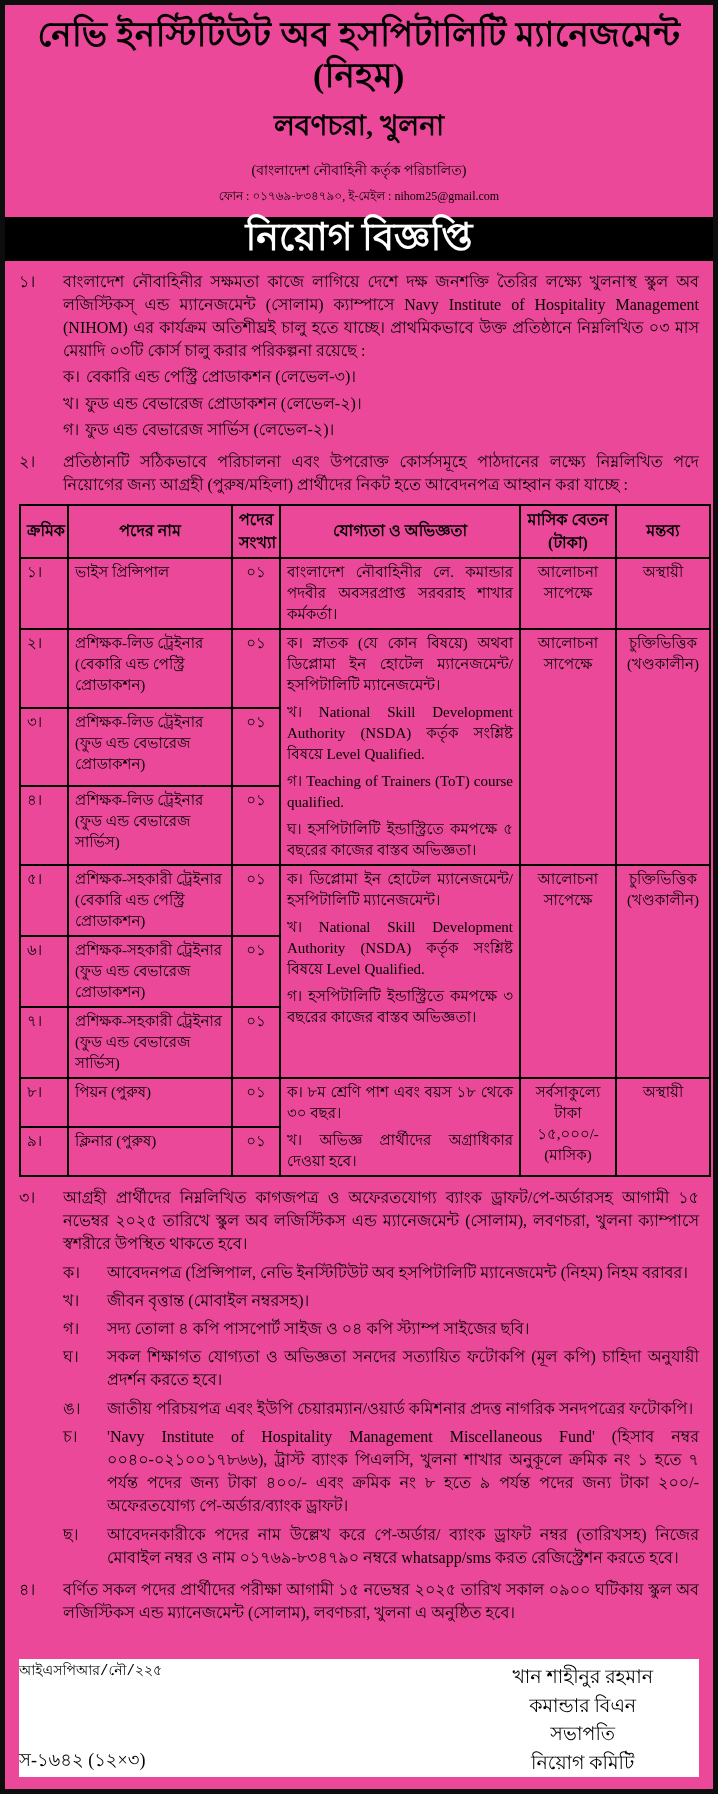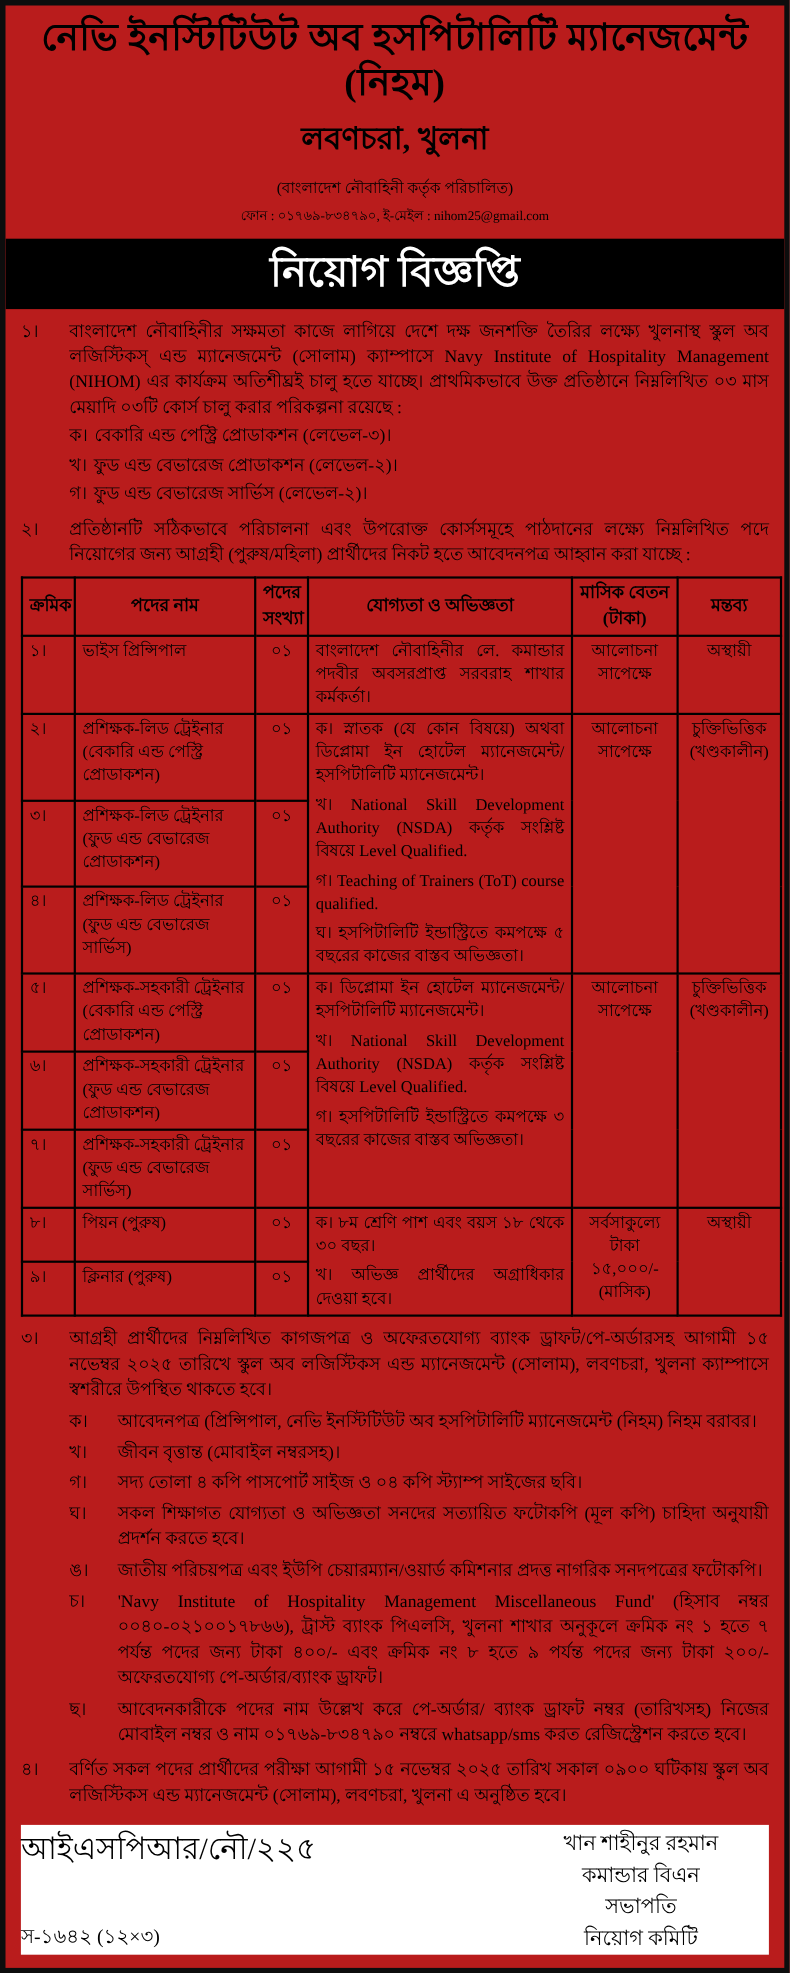--- a/index.html
+++ b/index.html
@@ -2,42 +2,42 @@
 <html lang="bn"><head>
 <meta charset="utf-8">
 <style>
   * { box-sizing: border-box; margin: 0; padding: 0; }
   html, body { background: #d9d9d9; }
   .page {
     position: relative;
     width: 718px;
     height: 1794px;
     margin: 0 auto;
-    background: #b91c1c;
+    background: #ec4899;
     border: 5px solid #0d0d0d;
     padding: 10px 14px 0 14px;
     font-family: "Liberation Serif", "DejaVu Serif", serif;
     color: #000;
     overflow: hidden;
   }
 
   
   .doc-header { text-align: center; }
   .institute-name { font-size: 34px; font-weight: bold; line-height: 1.2; letter-spacing: 0.5px; }
   .institute-location { font-size: 28px; font-weight: bold; margin-top: 7px; }
   .operated-by { font-size: 14px; margin-top: 8px; }
   .campus-note { font-size: 18px; margin-top: 6px; }
   .contact-line { font-size: 12px; margin-top: 4px; }
 
   
   .banner {
     margin: 10px -14px 0 -14px;
     background: #000;
     color: #fff;
-    height: 64px;
+    height: 44px;
     display: flex; align-items: center; justify-content: center;
     font-size: 38px; font-weight: bold;
   }
 
   
   .para { display: flex; margin-top: 9px; font-size: 16px; line-height: 1.45; }
   .para .num { flex: 0 0 44px; }
   .para .ptext { flex: 1; text-align: justify; }
   .course-item { margin-top: 3px; text-align: left; }
   .course-item .clabel { margin-right: 6px; }
@@ -74,21 +74,21 @@
 
   
   .doc-footer {
     position: absolute;
     left: 14px; right: 14px; bottom: 12px;
     height: 118px;
     display: flex; justify-content: space-between;
     background: #fff;
   }
   .footer-left { display: flex; flex-direction: column; justify-content: space-between; }
-  .ispr-ref { font-size: 28px; }
+  .ispr-ref { font-size: 14px; font-family: Liberation Mono, monospace; }
   .print-code { font-size: 18px; }
   .signature-block { text-align: center; font-size: 19px; line-height: 1.5; padding-right: 46px; padding-top: 4px; }
 </style>
 </head>
 <body>
 
 <div class="page">
 
   <div class="doc-header">
     <div class="institute-name">নেভি ইনস্টিটিউট অব হসপিটালিটি ম্যানেজমেন্ট (নিহম)</div>

